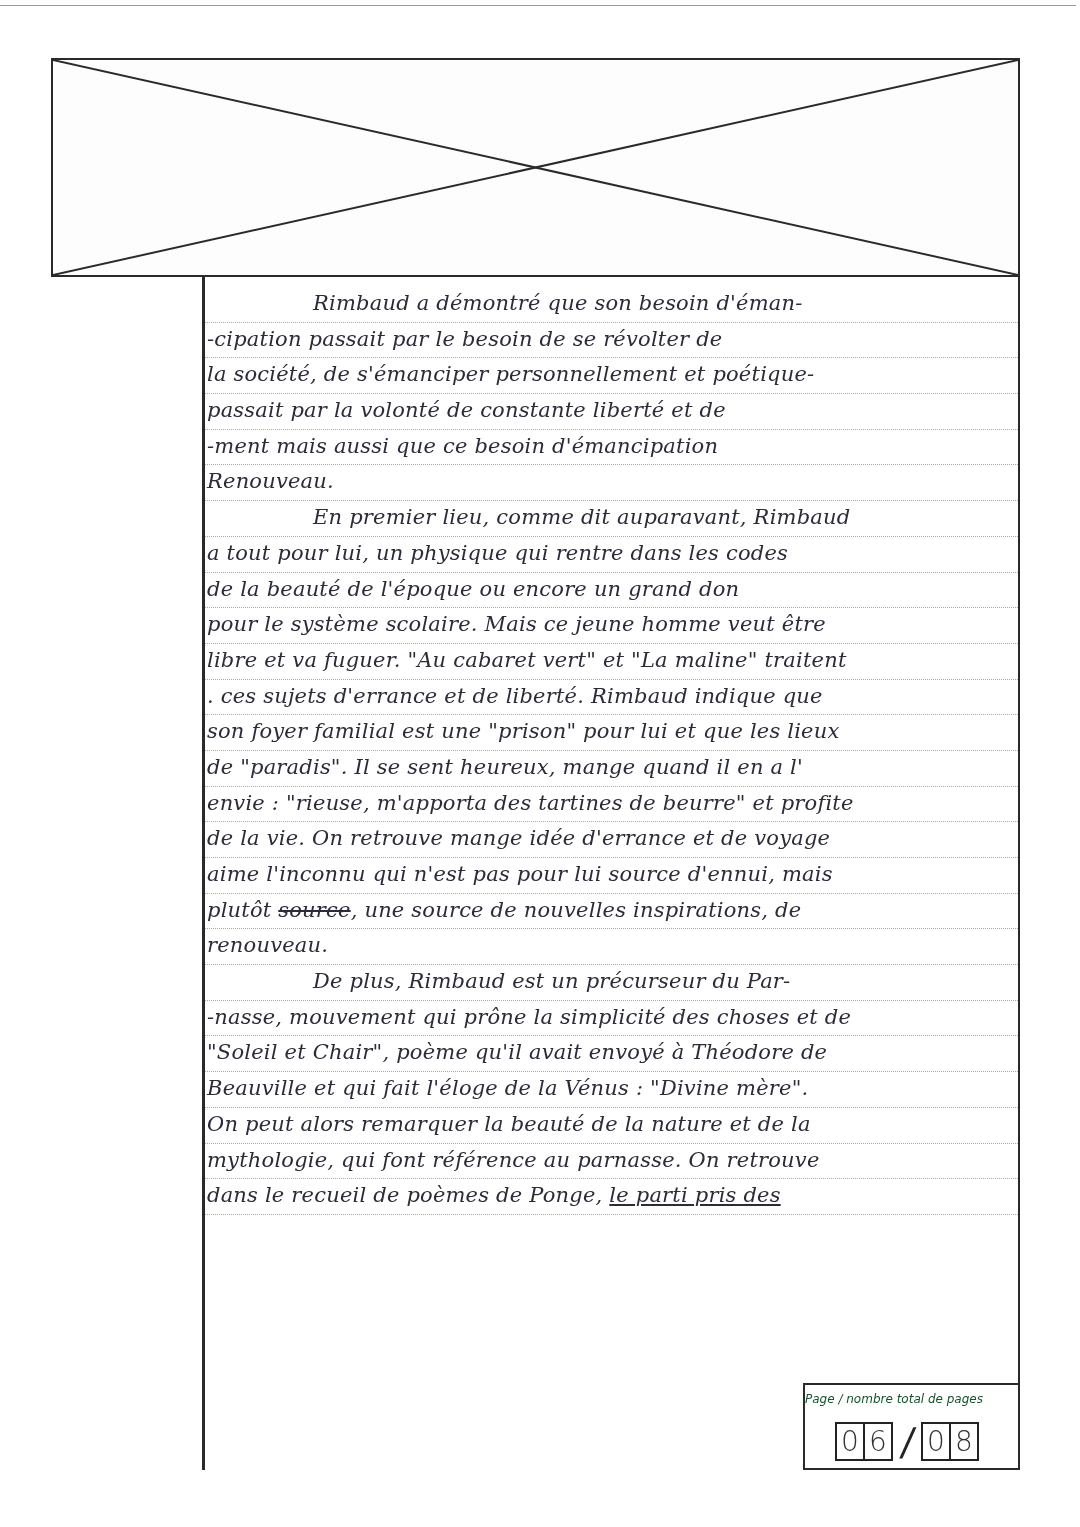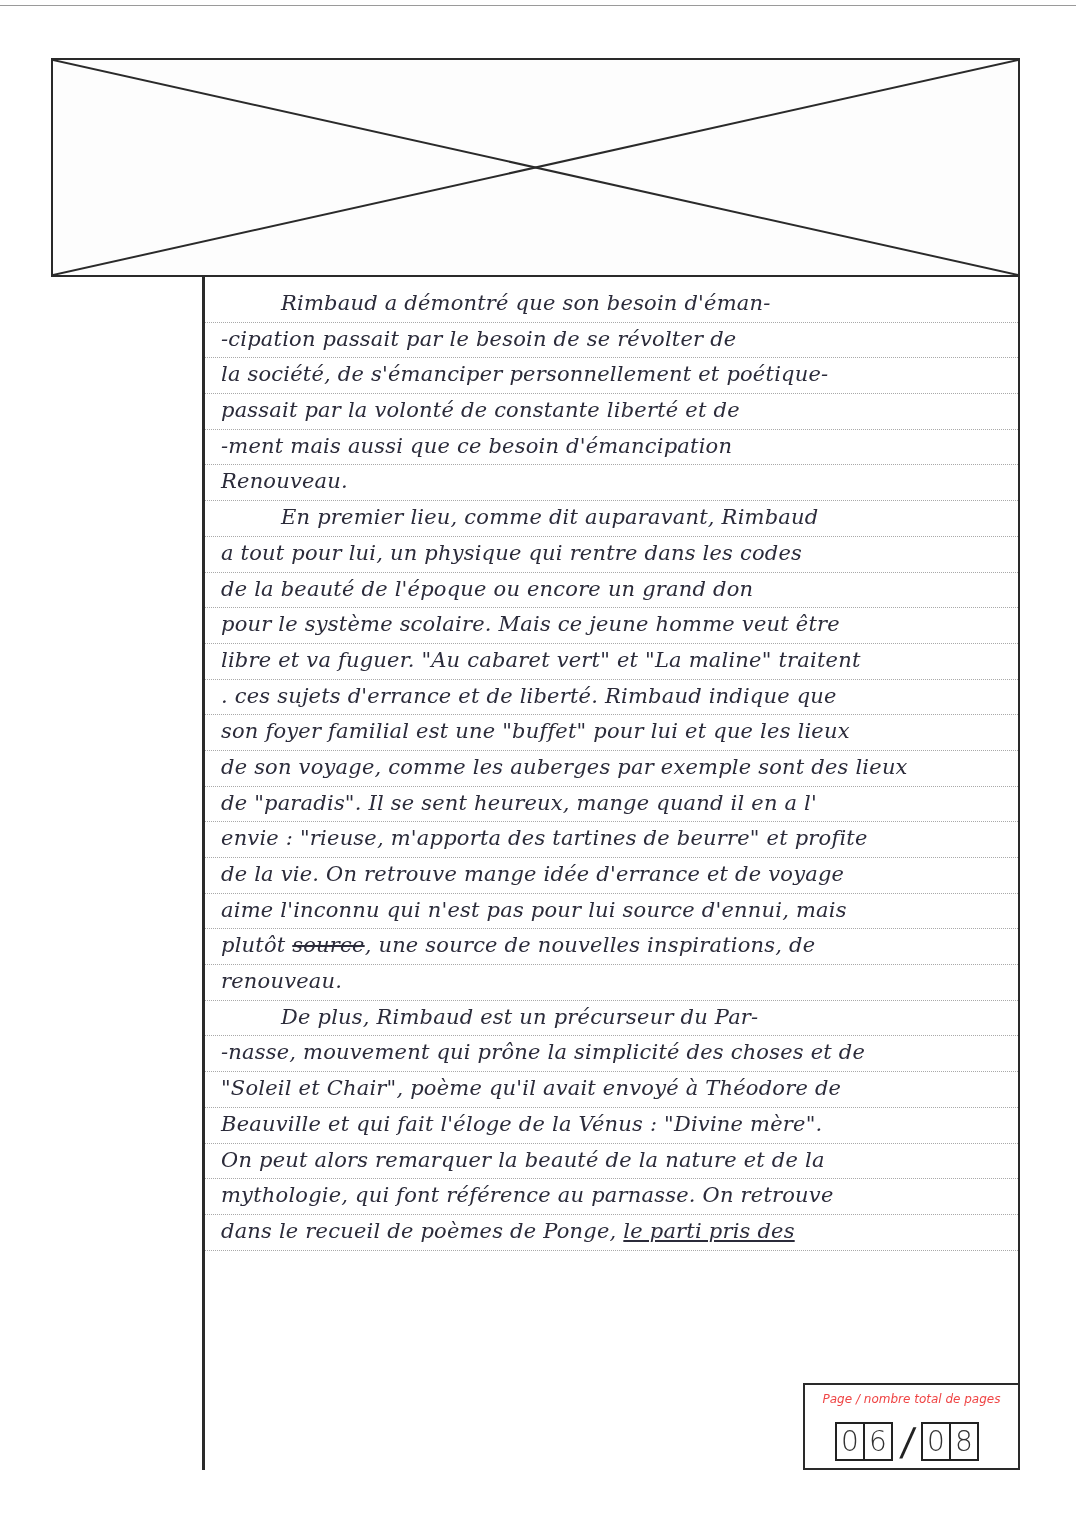--- a/index.html
+++ b/index.html
@@ -24,32 +24,32 @@
   }
   .lines {
     position: absolute; left: 205px; top: 287px; width: 813px;
   }
   .line {
     position: relative; height: 35.7px;
     border-bottom: 1.5px dotted #a9a9a9; box-sizing: border-box;
     font-family: "DejaVu Serif", serif; font-style: italic;
     font-size: 21px; line-height: 33px; color: #2b2b3a;
     white-space: nowrap; overflow: hidden;
-    padding-left: 16px; letter-spacing: 0.2px;
+    padding-left: 2px; letter-spacing: 0.2px;
   }
-  .line.indent { padding-left: 76px; }
+  .line.indent { padding-left: 108px; }
   .line .u { text-decoration: underline; }
   .line .s { text-decoration: line-through; }
   .page-box {
     position: absolute; left: 803px; top: 1383px; width: 217px; height: 87px;
     border: 2px solid #2a2a2a; box-sizing: border-box; background: #fff;
   }
   .page-label {
-    position: absolute; left: 0; top: 7px; width: 100%; text-align: center;
-    font-family: "DejaVu Sans", sans-serif; font-style: italic; font-size: 12px; color: #ef4444;
+    position: absolute; left: 0; top: 7px; width: 100%; 
+    font-family: "DejaVu Sans", sans-serif; font-style: italic; font-size: 12px; color: #14532d;
   }
   .digits {
     position: absolute; left: 30px; top: 36px; height: 41px; display: flex; align-items: center;
   }
   .digit {
     width: 30px; height: 39px; border: 2px solid #222; box-sizing: border-box;
     display: flex; align-items: center; justify-content: center;
     font-family: "DejaVu Sans", sans-serif; font-size: 28px; font-weight: 300; color: #333;
     margin-left: -2px;
   }
@@ -80,22 +80,21 @@
     <div class="line"><span>la société, de s'émanciper personnellement et poétique-</span></div>
     <div class="line"><span>passait par la volonté de constante liberté et de</span></div>
     <div class="line"><span>-ment mais aussi que ce besoin d'émancipation</span></div>
     <div class="line"><span>Renouveau.</span></div>
     <div class="line indent"><span>En premier lieu, comme dit auparavant, Rimbaud</span></div>
     <div class="line"><span>a tout pour lui, un physique qui rentre dans les codes</span></div>
     <div class="line"><span>de la beauté de l'époque ou encore un grand don</span></div>
     <div class="line"><span>pour le système scolaire. Mais ce jeune homme veut être</span></div>
     <div class="line"><span>libre et va fuguer. "Au cabaret vert" et "La maline" traitent</span></div>
     <div class="line"><span>. ces sujets d'errance et de liberté. Rimbaud indique que</span></div>
-    <div class="line"><span>son foyer familial est une "buffet" pour lui et que les lieux</span></div>
-    <div class="line"><span>de son voyage, comme les auberges par exemple sont des lieux</span></div>
+    <div class="line"><span>son foyer familial est une "prison" pour lui et que les lieux</span></div>
     <div class="line"><span>de "paradis". Il se sent heureux, mange quand il en a l'</span></div>
     <div class="line"><span>envie : "rieuse, m'apporta des tartines de beurre" et profite</span></div>
     <div class="line"><span>de la vie. On retrouve mange idée d'errance et de voyage</span></div>
     <div class="line"><span>aime l'inconnu qui n'est pas pour lui source d'ennui, mais</span></div>
     <div class="line"><span>plutôt </span><span class="s">source</span><span>, une source de nouvelles inspirations, de</span></div>
     <div class="line"><span>renouveau.</span></div>
     <div class="line indent"><span>De plus, Rimbaud est un précurseur du Par-</span></div>
     <div class="line"><span>-nasse, mouvement qui prône la simplicité des choses et de</span></div>
     <div class="line"><span>"Soleil et Chair", poème qu'il avait envoyé à Théodore de</span></div>
     <div class="line"><span>Beauville et qui fait l'éloge de la Vénus : "Divine mère".</span></div>

